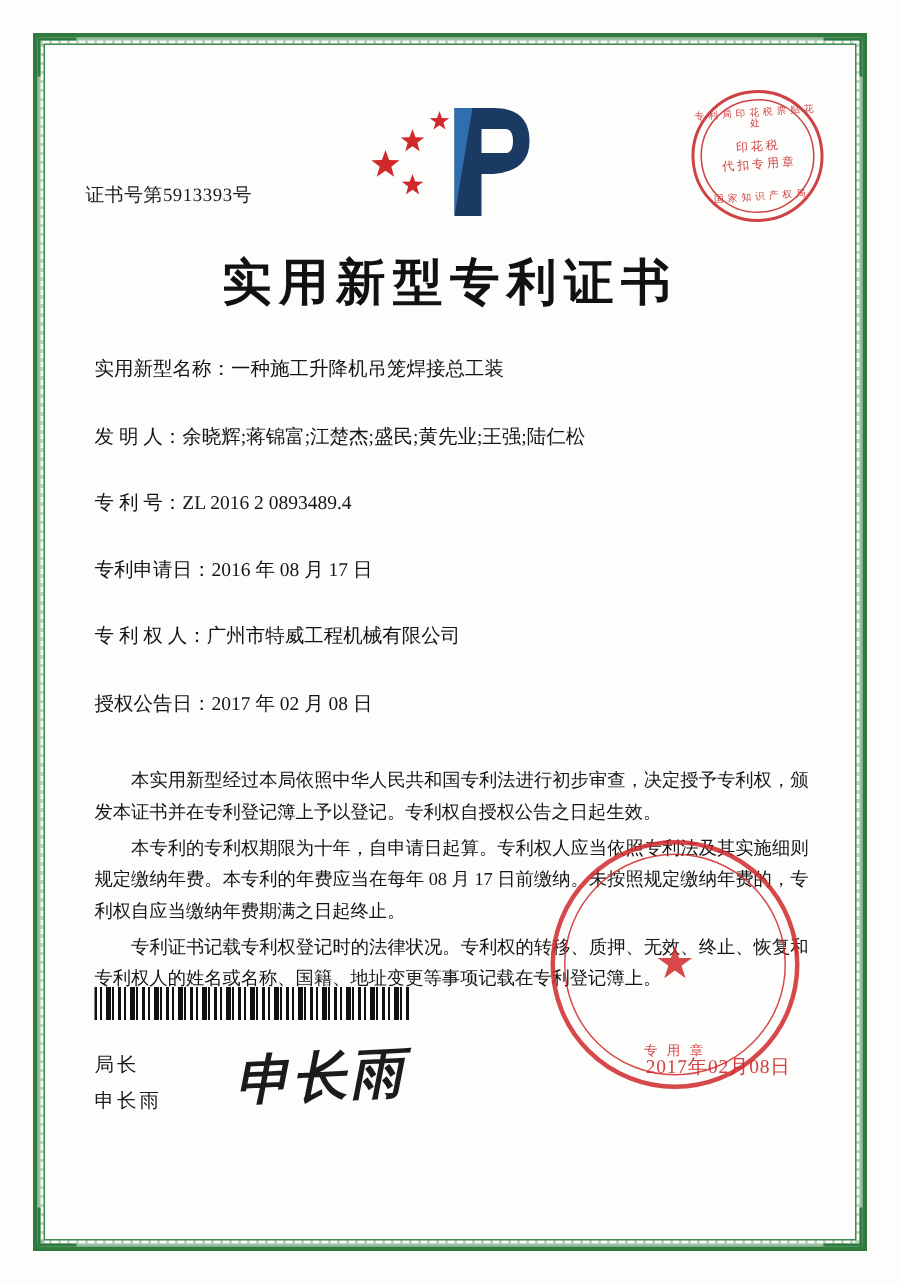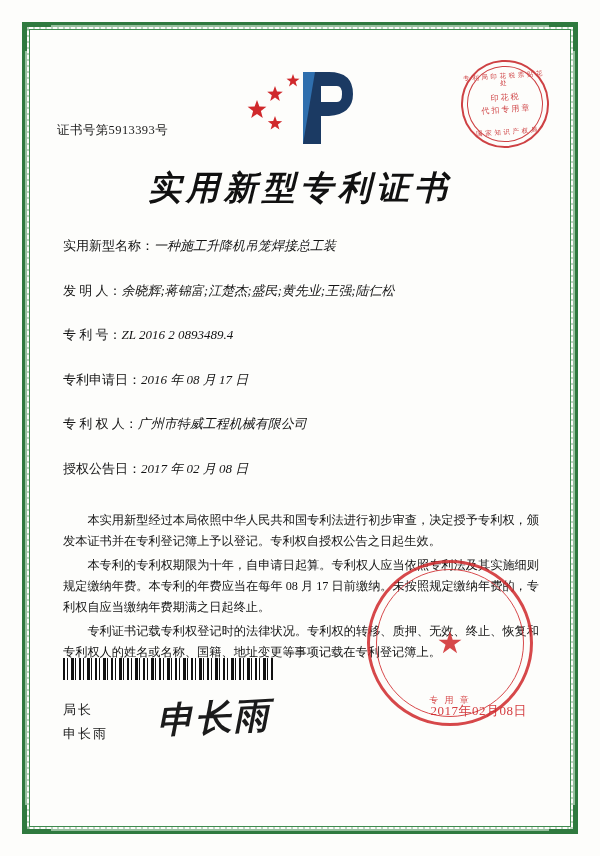--- a/index.html
+++ b/index.html
@@ -142,42 +142,40 @@
     position: absolute;
     left: 0;
     top: 118px;
     width: 510px;
     text-align: center;
     font-size: 33px;
     font-weight: bold;
     letter-spacing: 5px;
     color: #111;
     font-family: "DejaVu Serif", "Liberation Serif", serif;
-    font-style: italic;
   }
 
   .fields {
     position: absolute;
     left: 18px;
     top: 188px;
     width: 478px;
   }
   .field {
     font-size: 13px;
     line-height: 1.5;
     margin-bottom: 25px;
     color: #141414;
     white-space: nowrap;
   }
   .field .lab {
     display: inline-block;
   }
   .field .val {
     display: inline-block;
-    font-style: italic;
   }
 
   .paras {
     position: absolute;
     left: 18px;
     top: 462px;
     width: 476px;
     font-size: 12.2px;
     line-height: 1.75;
     text-align: justify;

